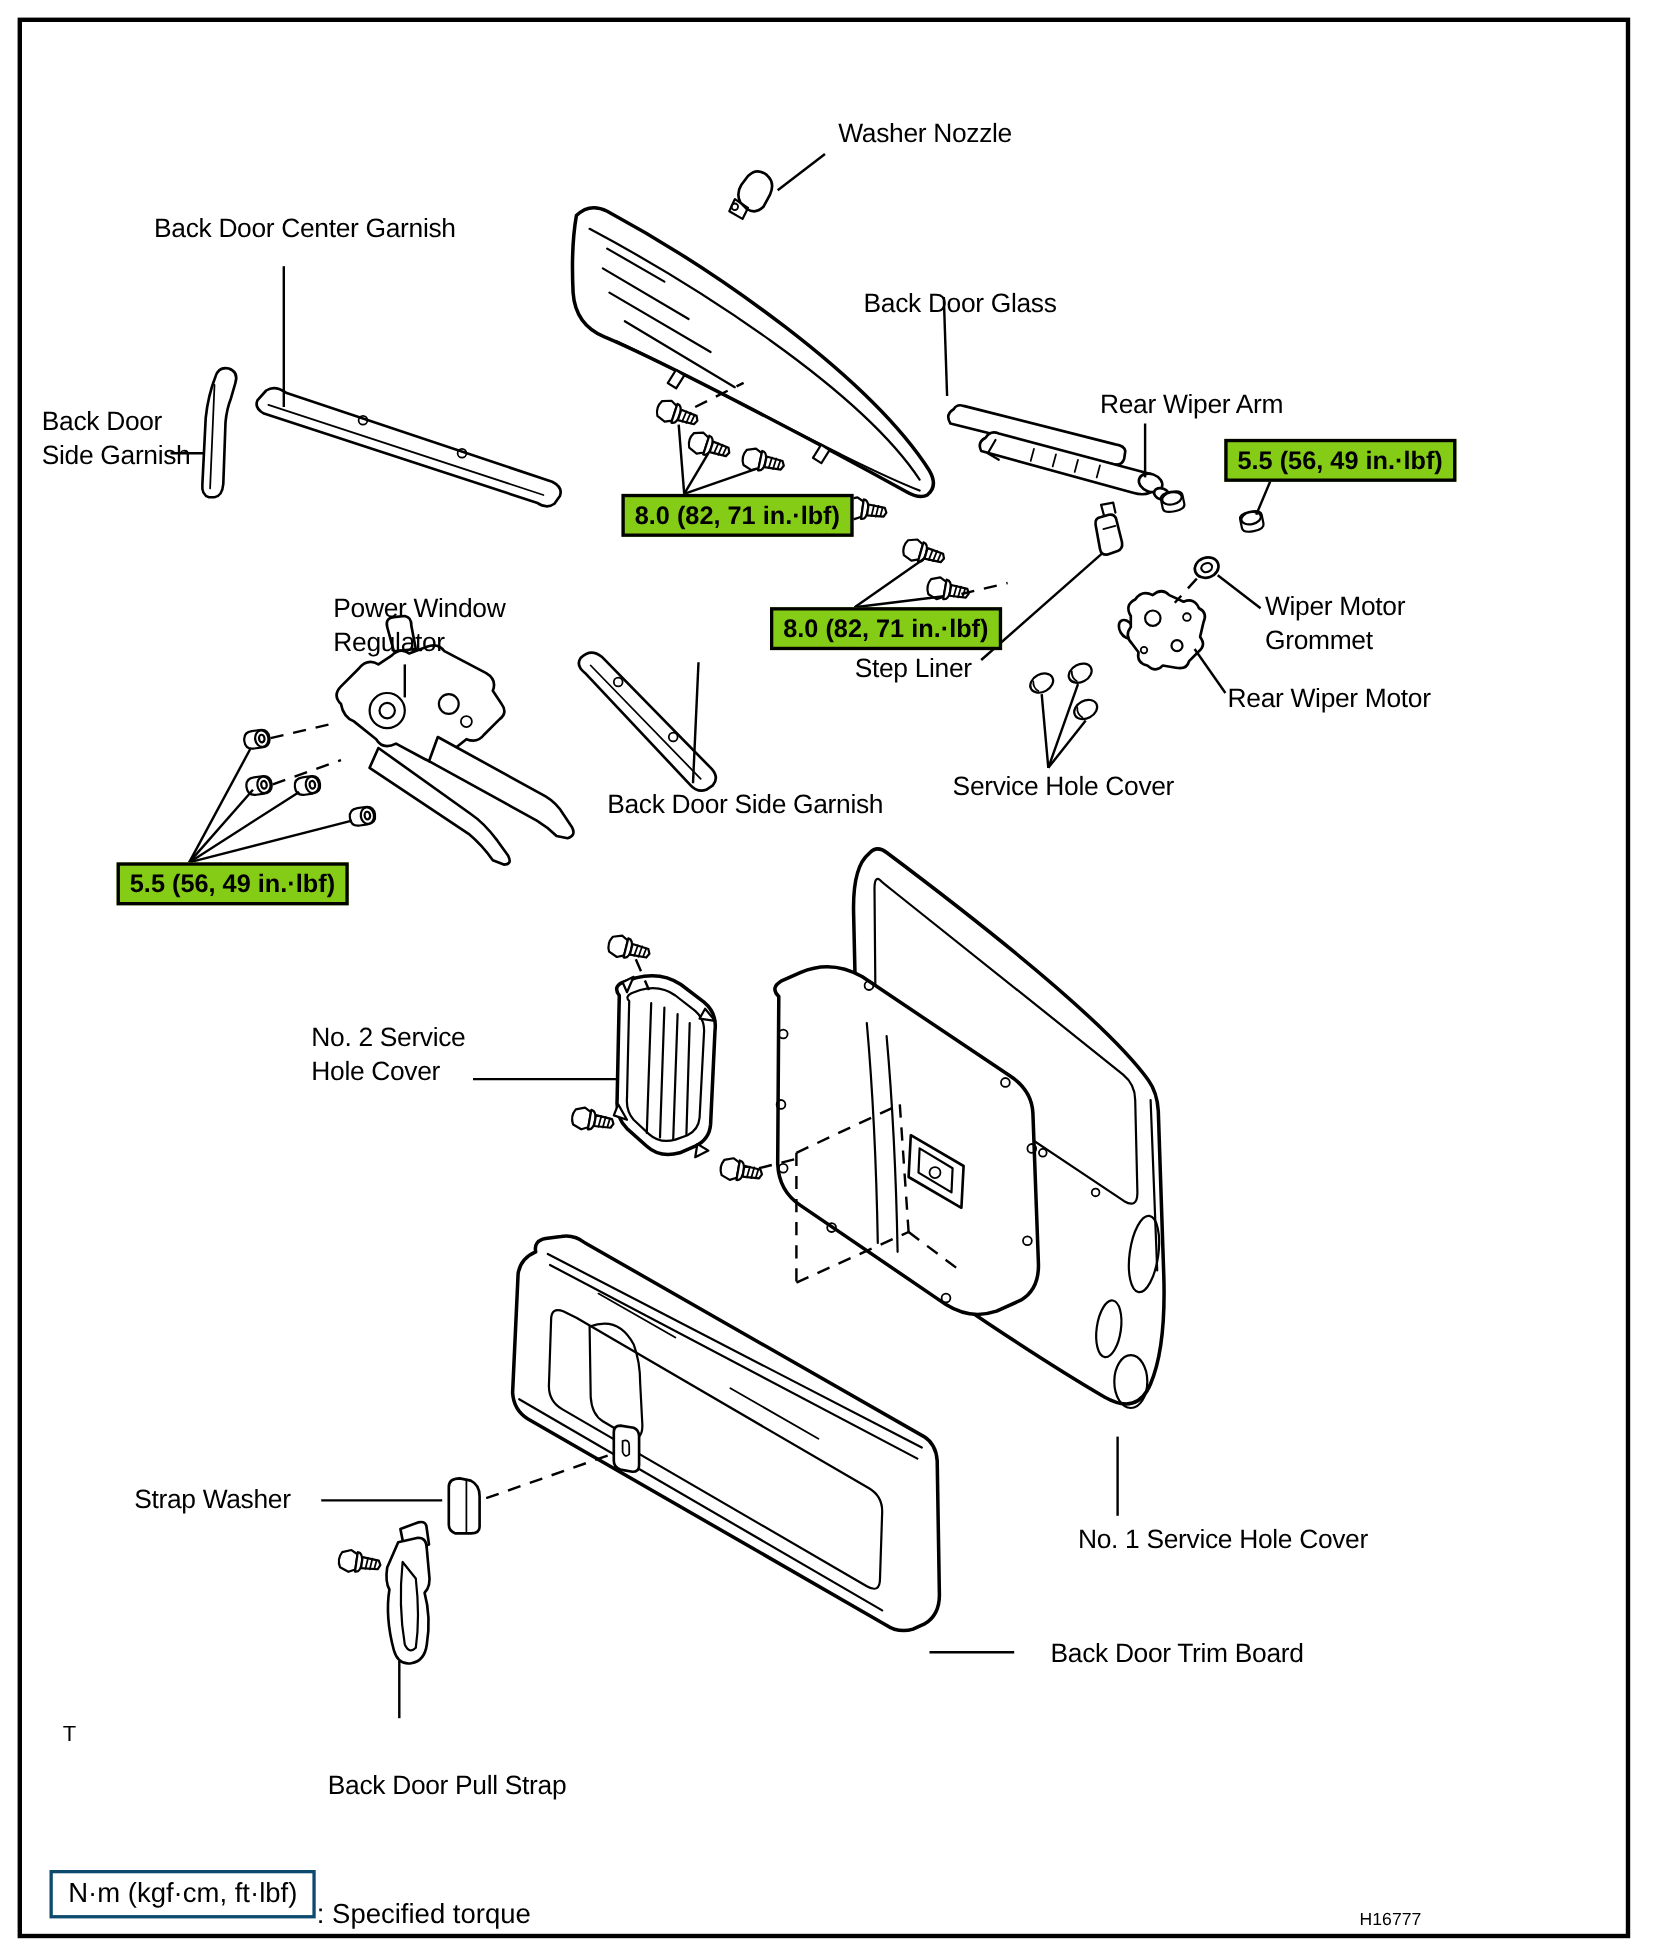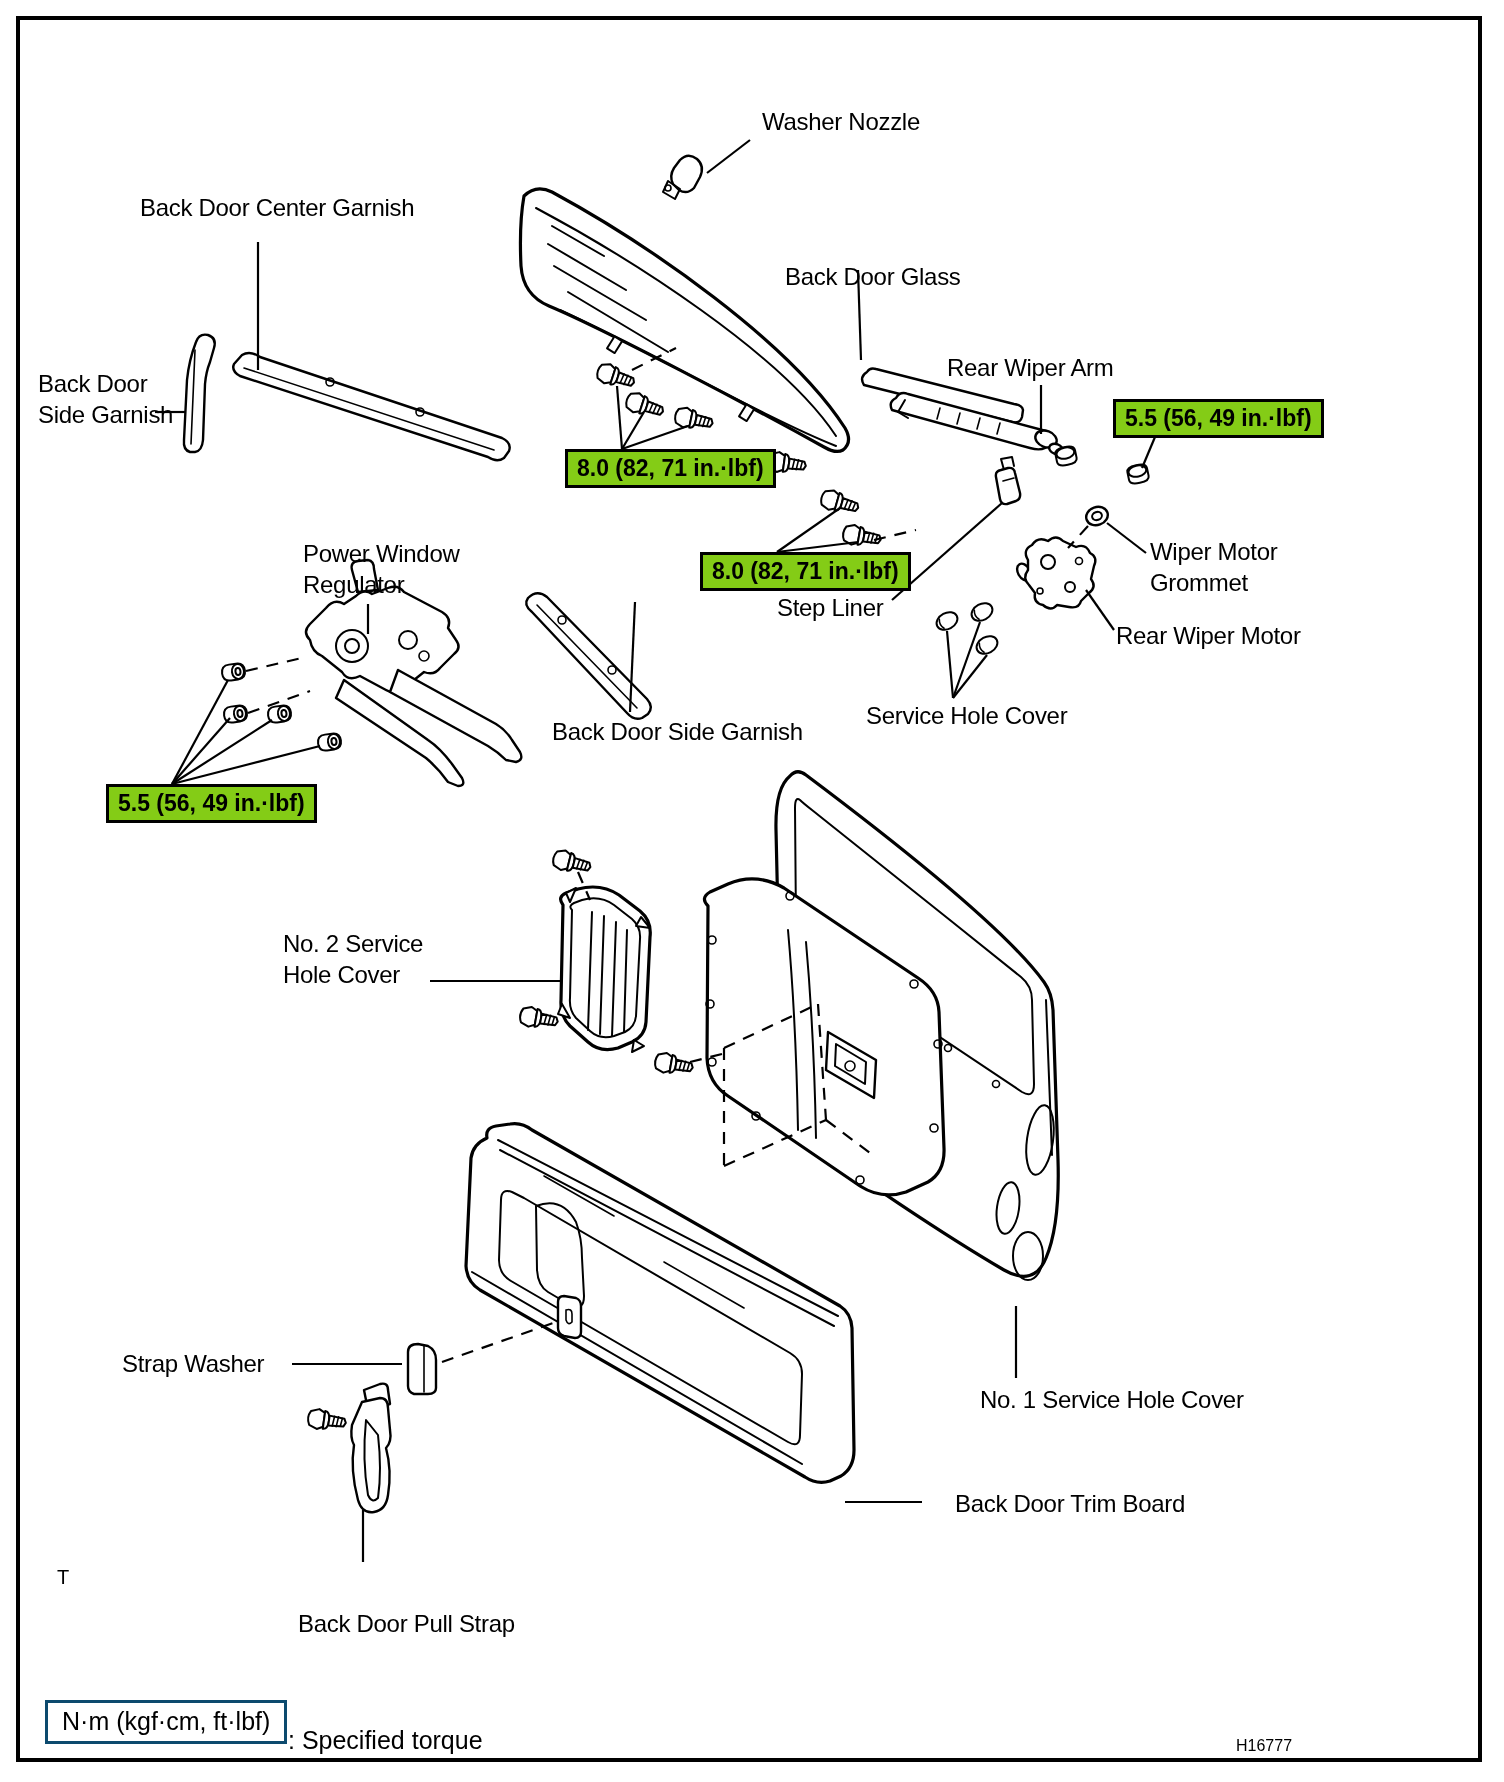--- a/index.html
+++ b/index.html
@@ -305,21 +305,21 @@
 
   <div class="label" style="left:762px; top:106px;">Washer Nozzle</div>
 
   <div class="label" style="left:140px; top:192px;">Back Door Center Garnish</div>
 
   <div class="label" style="left:38px; top:368px;">Back Door
 Side Garnish</div>
 
   <div class="label" style="left:785px; top:249px;margin-top:12px;">Back Door Glass</div>
 
-  <div class="label" style="left:947px; top:352px;">Rear Wiper Arm</div>
+  <div class="label" style="left:1000px; top:352px;">Rear Wiper Arm</div>
 
   <div class="torque" style="left:1113px; top:399px;">5.5 (56, 49 in.·lbf)</div>
 
   <div class="label" style="left:1150px; top:536px;">Wiper Motor
 Grommet</div>
 
   <div class="label" style="left:1116px; top:620px;">Rear Wiper Motor</div>
 
   <div class="torque" style="left:565px; top:449px;">8.0 (82, 71 in.·lbf)</div>
 

